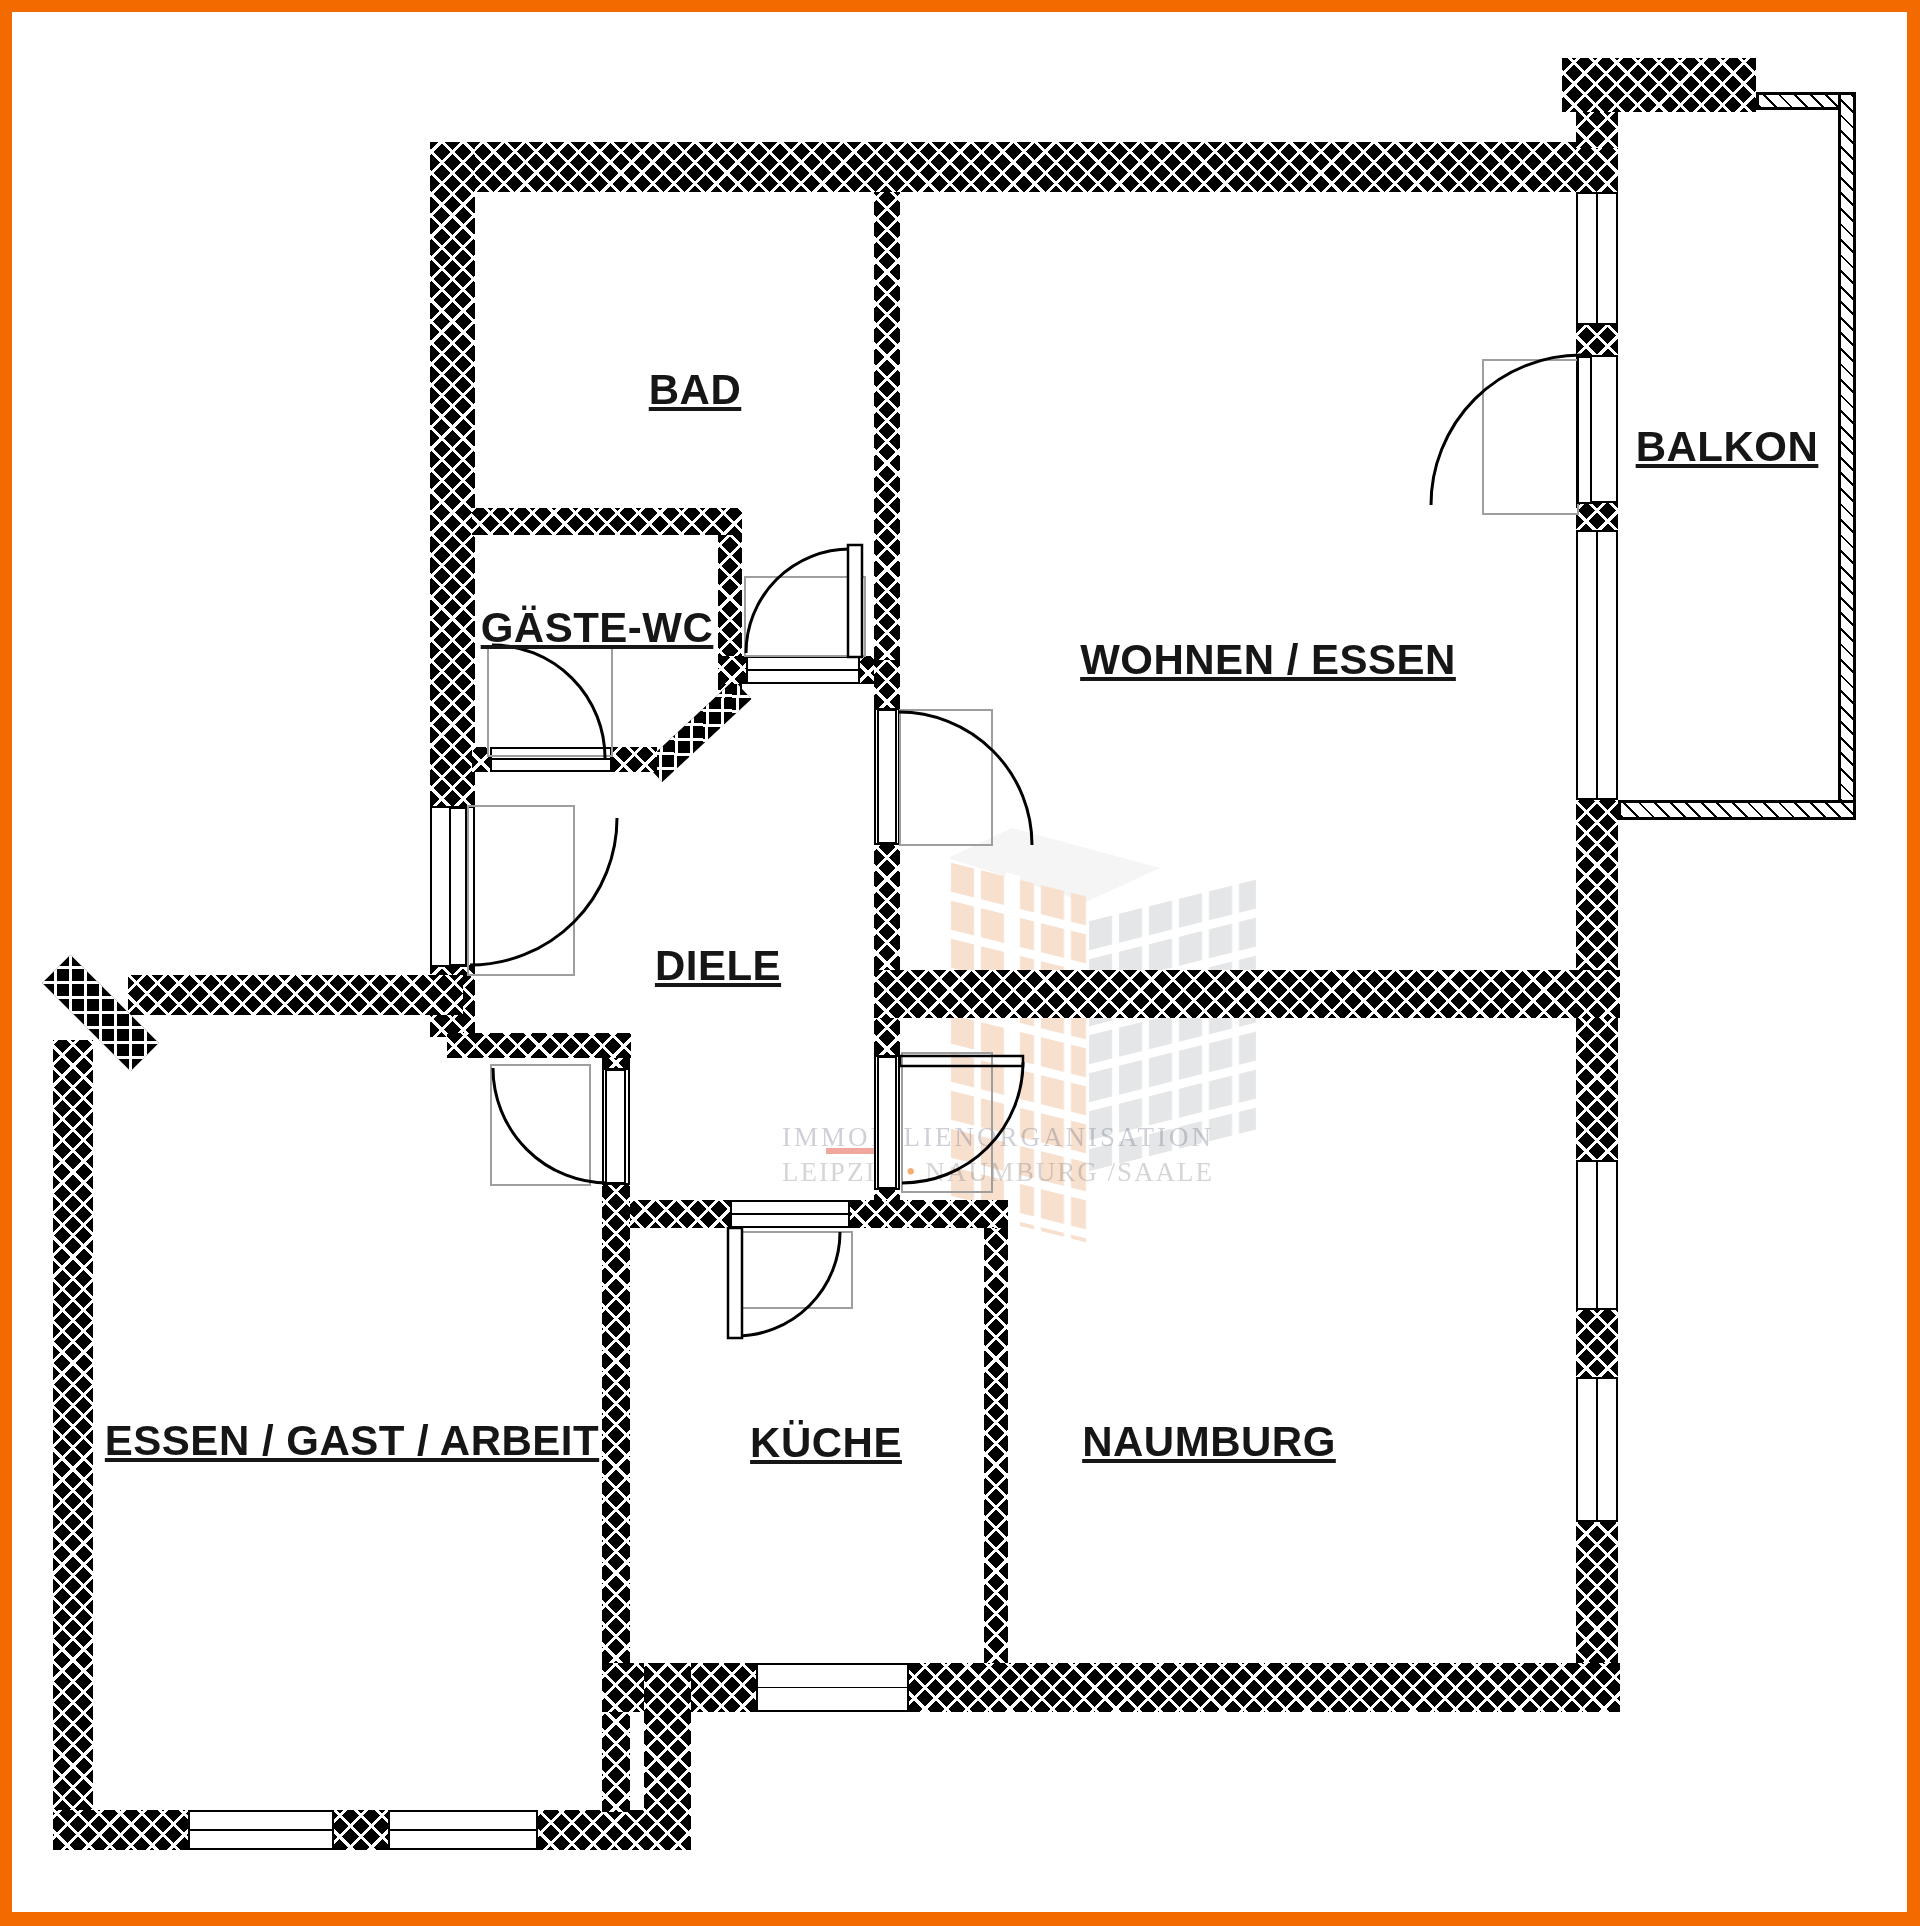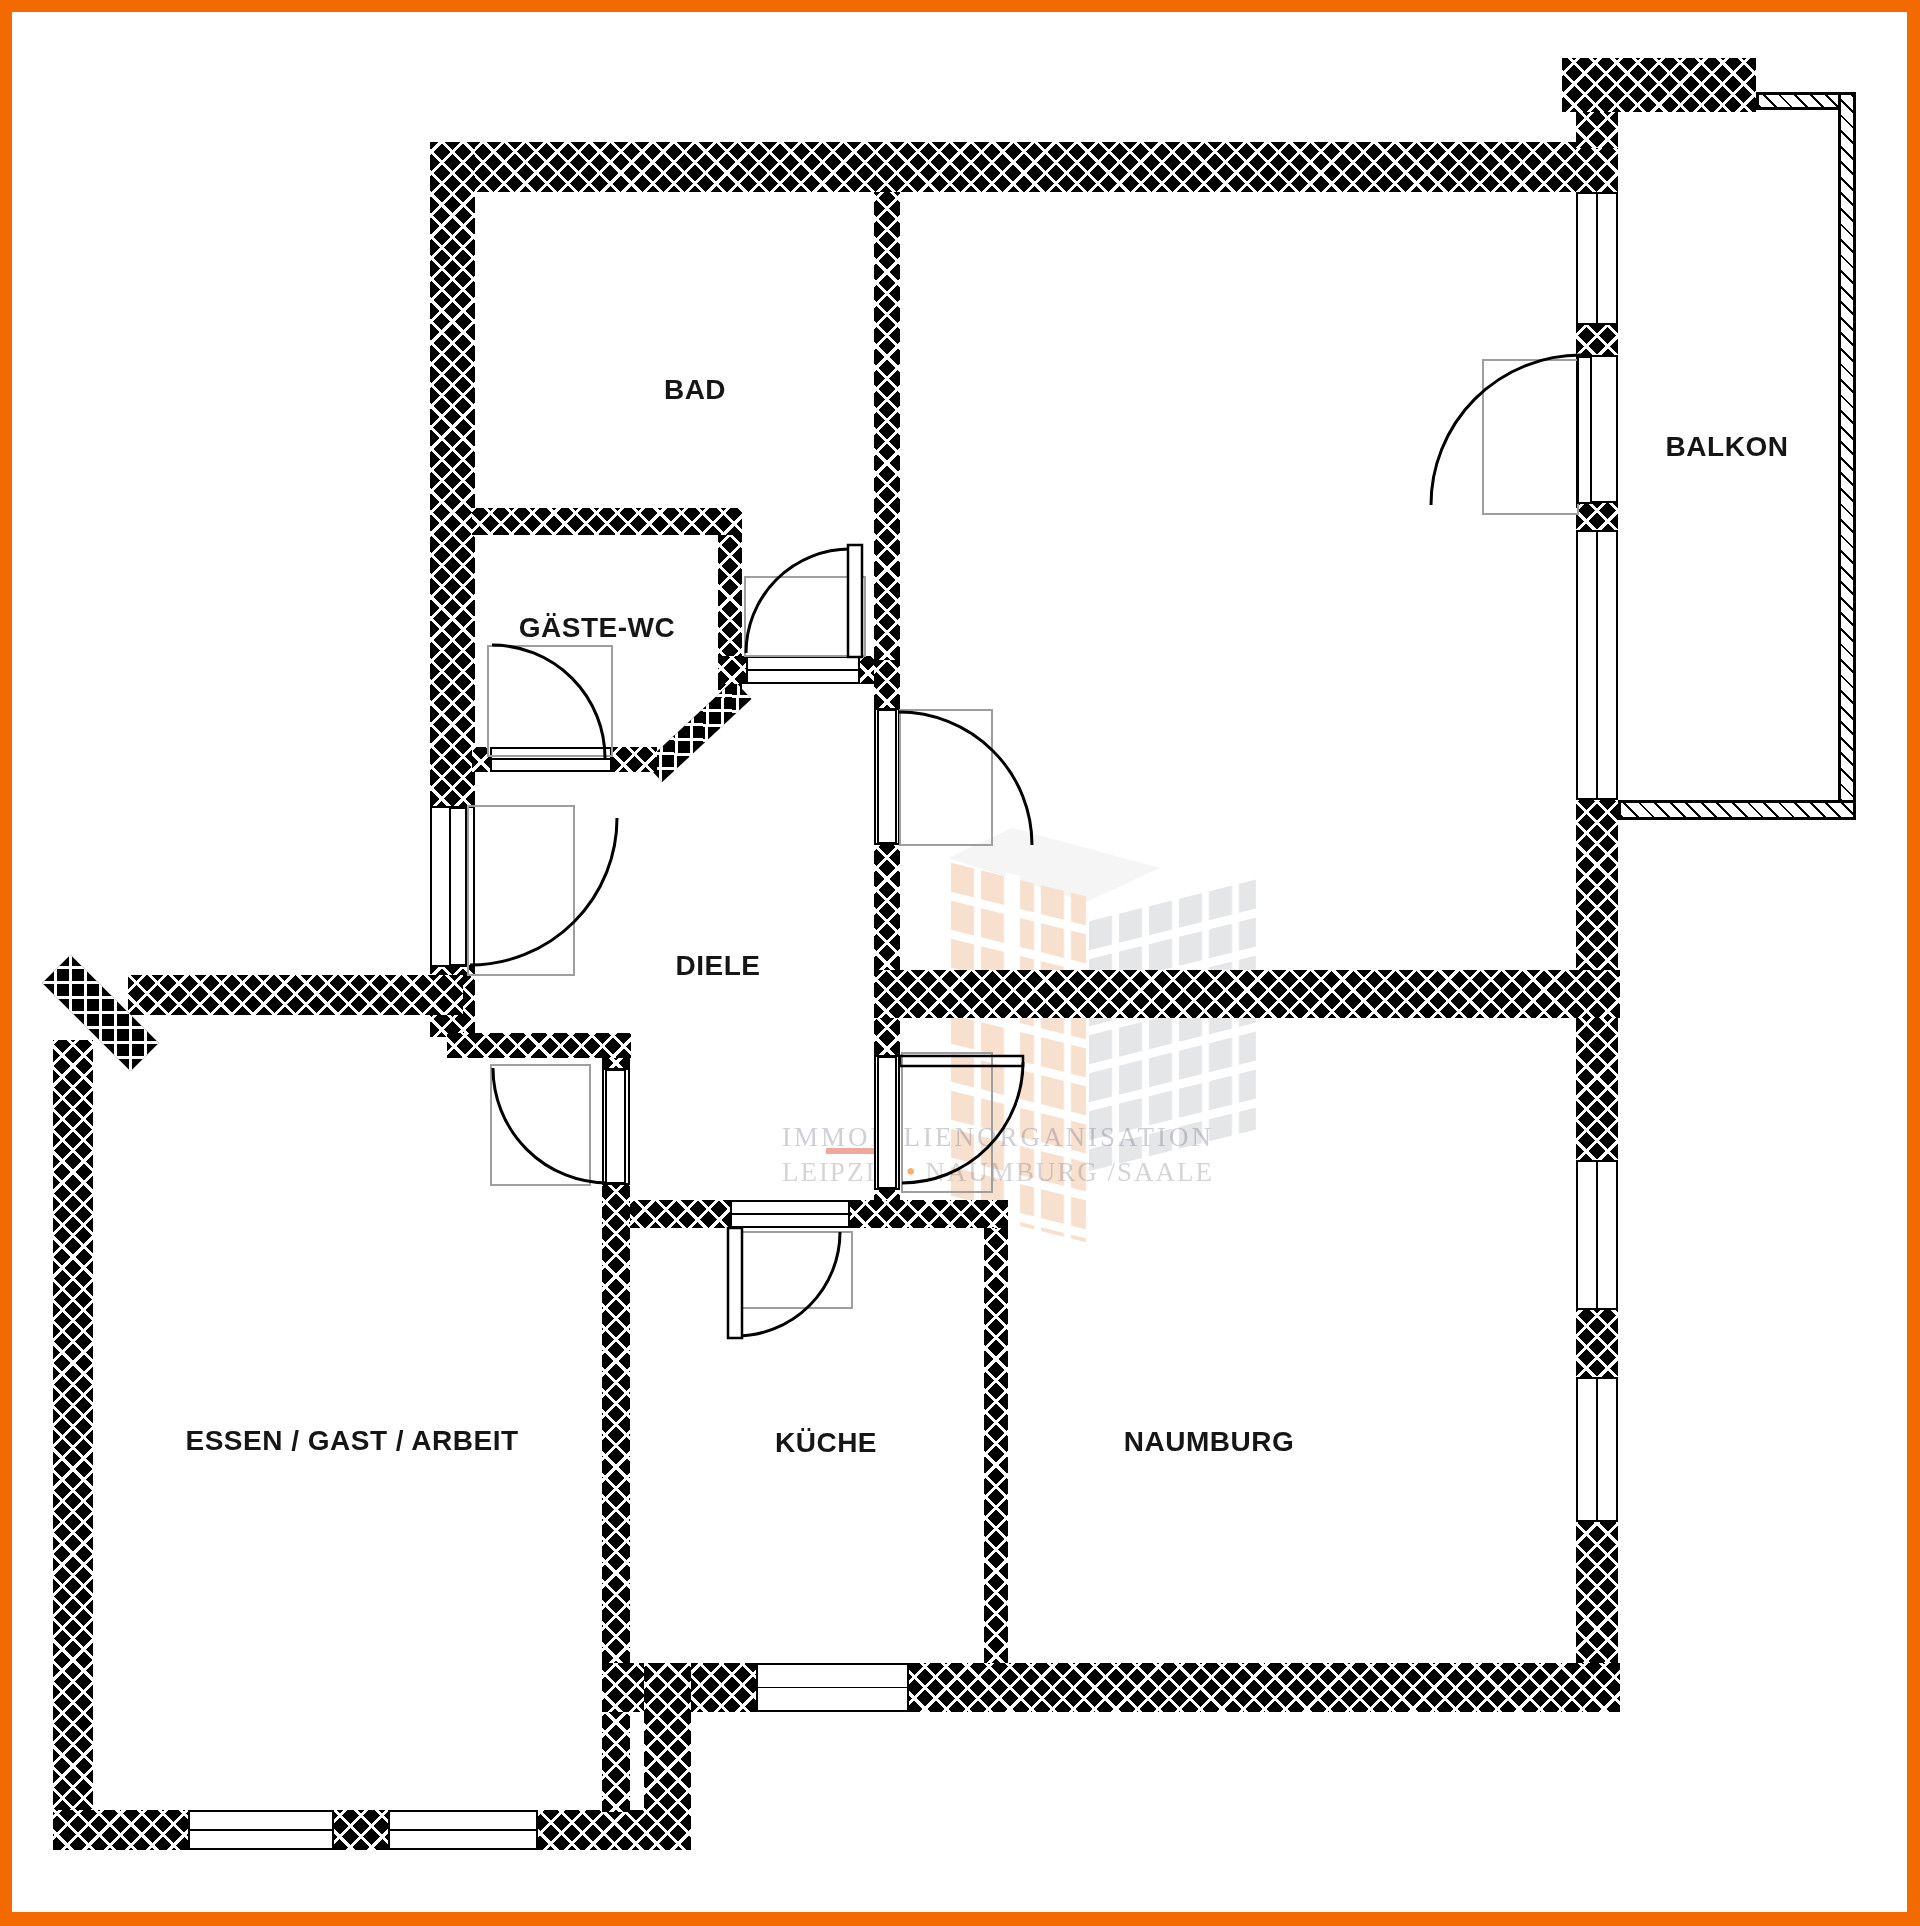--- a/index.html
+++ b/index.html
@@ -40,22 +40,22 @@
     #000 calc(50% - 1px) calc(50% + 1px),transparent calc(50% + 1px));}
   .win.h{background-image:linear-gradient(to bottom,transparent calc(50% - 1px),
     #000 calc(50% - 1px) calc(50% + 1px),transparent calc(50% + 1px));}
   .slot{position:absolute;z-index:2;background:#fff;}
 
   
   .doors{position:absolute;left:0;top:0;z-index:3;}
 
   
   .room-label{position:absolute;z-index:4;transform:translate(-50%,-50%);
-    font-size:28px;font-weight:600;letter-spacing:0.5px;color:#161616;
-    white-space:nowrap;}
+    font-size:42px;font-weight:600;letter-spacing:0.5px;color:#161616;
+    white-space:nowrap;text-decoration:underline;}
 </style>
 </head>
 <body>
 
 <div class="stage">
 
   <svg class="wm" width="1920" height="1926" style="left:0;top:0;">
     <defs>
       <pattern id="wmO" width="30" height="38" patternUnits="userSpaceOnUse">
         <rect x="3" y="4" width="23" height="29" fill="#E38A4D"></rect>
@@ -180,20 +180,21 @@
       <rect x="1578" y="357" width="13" height="146"></rect>
       <rect x="878" y="710" width="18" height="133"></rect>
       <rect x="878" y="1057" width="18" height="131"></rect>
       <rect x="606" y="1070" width="19" height="113"></rect>
     </g>
   </svg>
 
   <div class="room-label" style="left:695px;top:390px;">BAD</div>
   <div class="room-label" style="left:597px;top:628px;">GÄSTE-WC</div>
   <div class="room-label" style="left:702px;top:966px;margin-left:16px;">DIELE</div>
+  <div class="room-label" style="left:1268px;top:660px;">WOHNEN / ESSEN</div>
   <div class="room-label" style="left:1727px;top:447px;">BALKON</div>
   <div class="room-label" style="left:352px;top:1441px;">ESSEN / GAST / ARBEIT</div>
   <div class="room-label" style="left:826px;top:1443px;">KÜCHE</div>
   <div class="room-label" style="left:1209px;top:1442px;">NAUMBURG</div>
 
   <div class="frame-strip f-top"></div>
   <div class="frame-strip f-bottom"></div>
   <div class="frame-strip f-left"></div>
   <div class="frame-strip f-right"></div>
 

